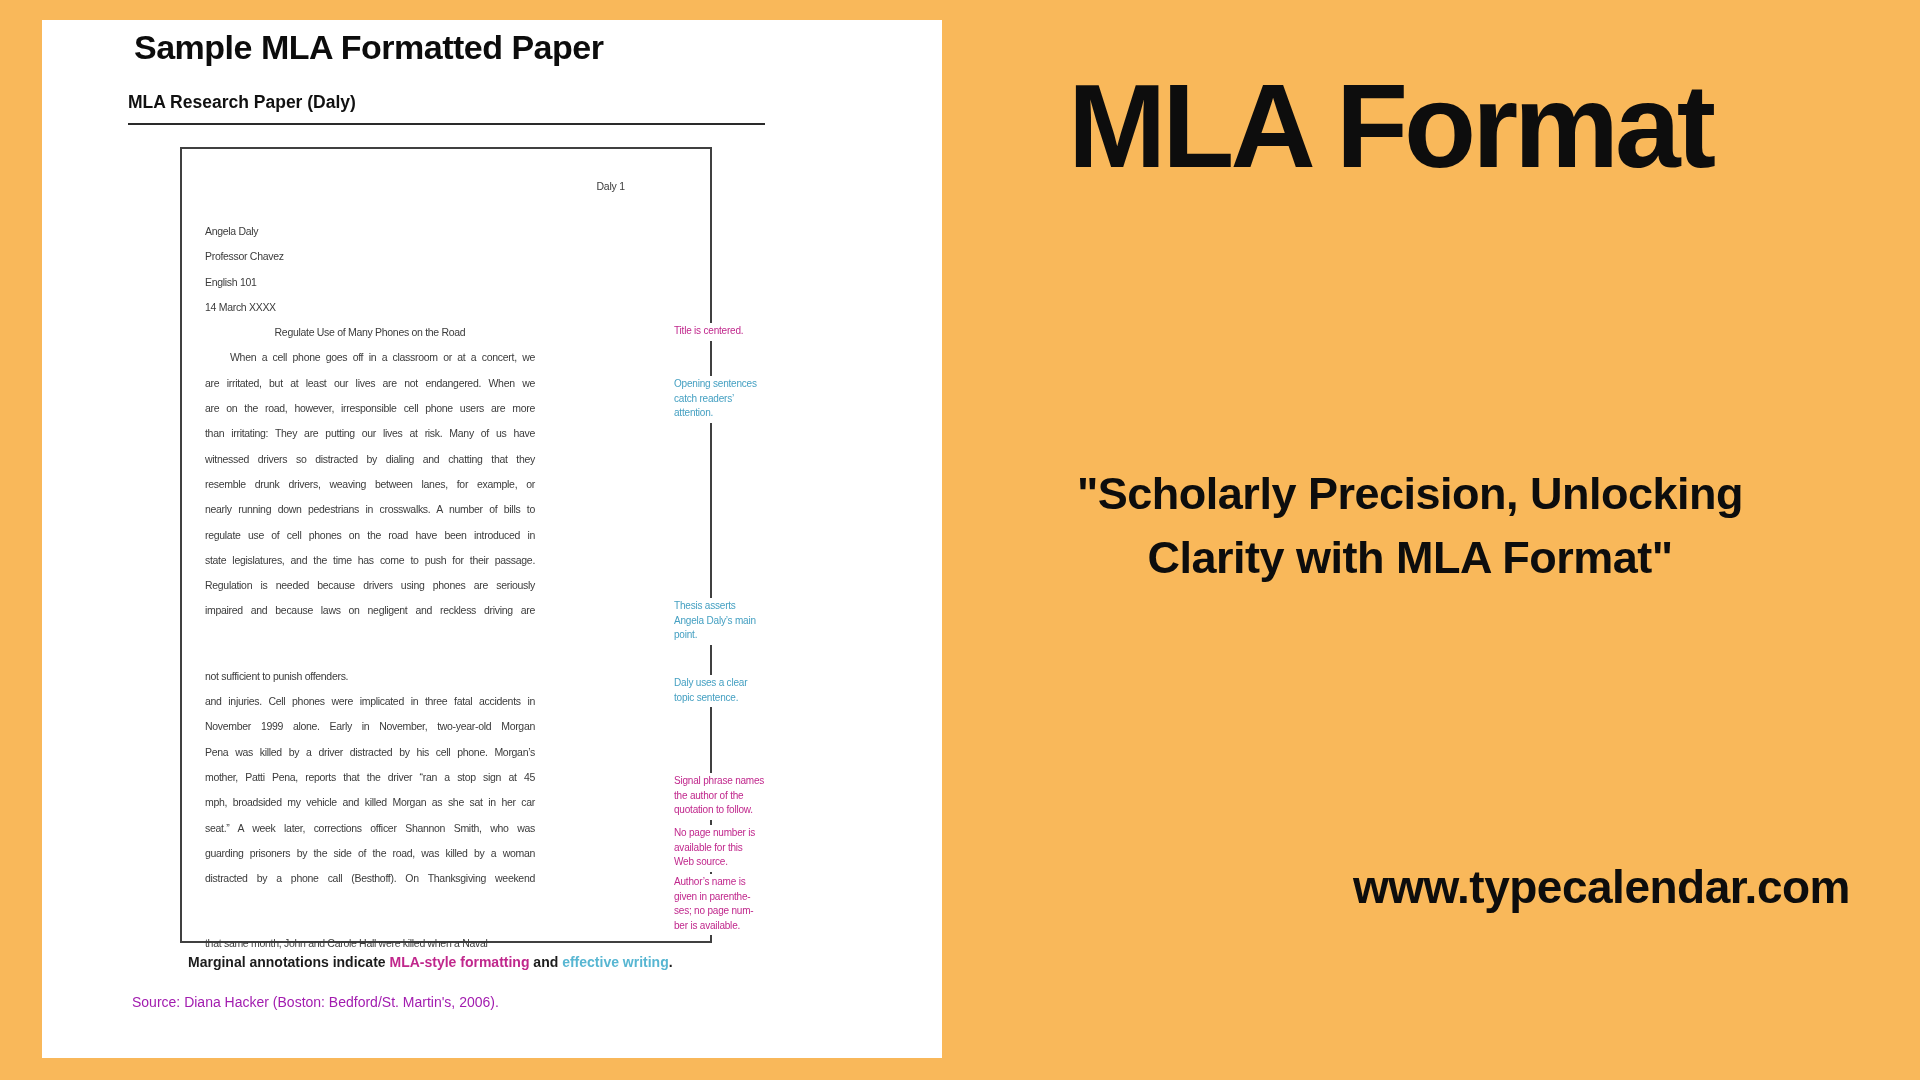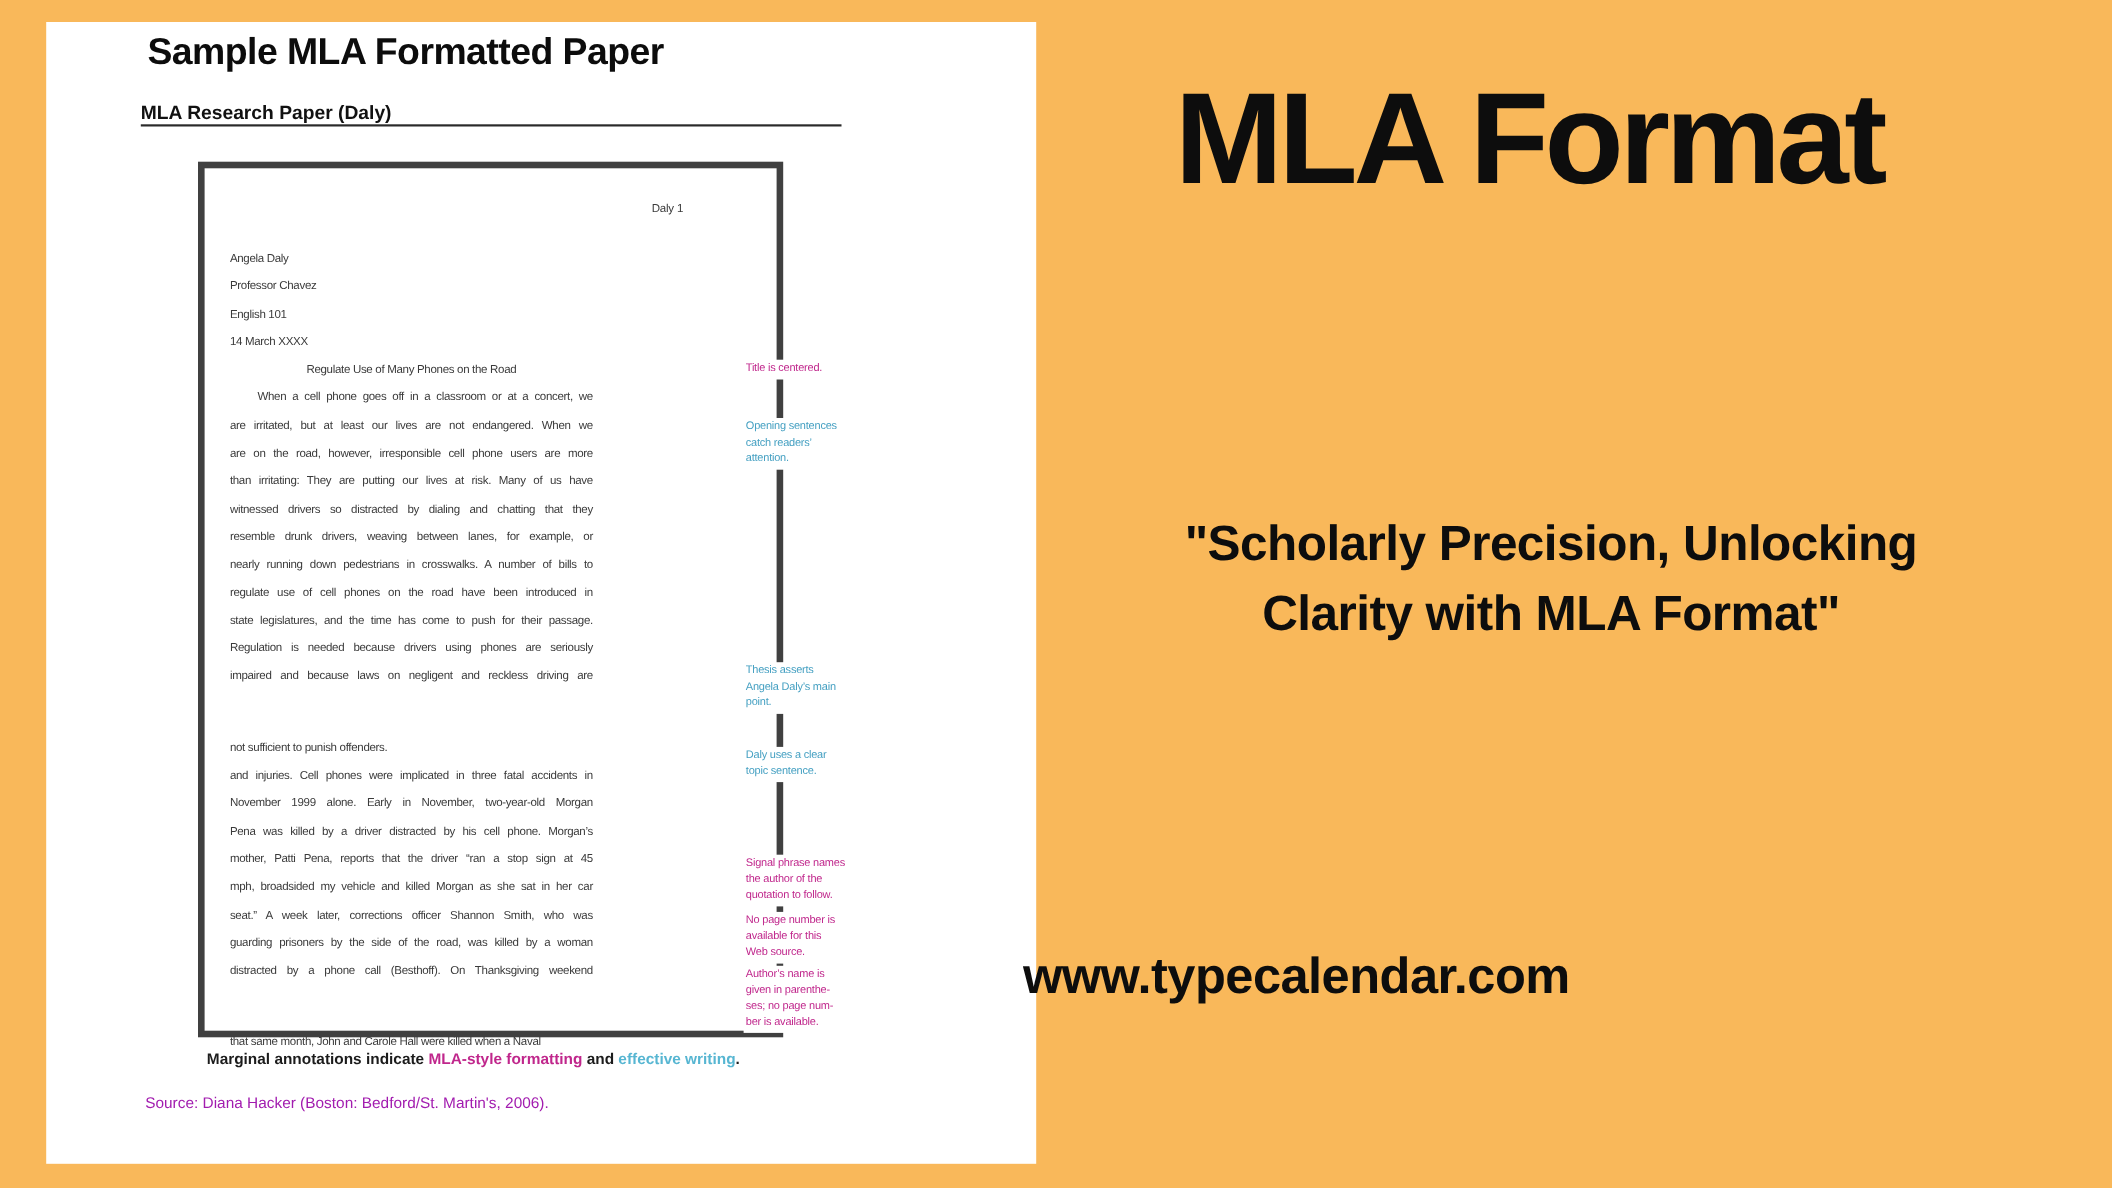--- a/index.html
+++ b/index.html
@@ -10,23 +10,23 @@
     --paper-ink:#3B3B3B;
   }
   *{margin:0;padding:0;box-sizing:border-box;}
   html,body{width:1920px;height:1080px;}
   body{font-family:"Liberation Sans",sans-serif;background:var(--orange);}
   .canvas{position:relative;width:1920px;height:1080px;background:var(--orange);overflow:hidden;}
 
   
   .panel{position:absolute;left:42px;top:20px;width:900px;height:1038px;background:#ffffff;}
   .panel-title{position:absolute;left:92px;top:8px;font-size:34px;font-weight:800;letter-spacing:-0.5px;color:#0c0c0c;white-space:nowrap;}
-  .section-heading{position:absolute;left:86px;top:72px;width:637px;font-size:17.5px;font-weight:800;color:#111;border-bottom:2.5px solid #2a2a2a;}
+  .section-heading{position:absolute;left:86px;top:72px;width:637px;font-size:17.5px;font-weight:800;color:#111;border-bottom:2.5px solid #2a2a2a;padding-bottom:10px;}
 
-  .paper{position:absolute;left:138px;top:127px;width:532px;height:796px;border:6px solid #404040;background:#fff;}
+  .paper{position:absolute;left:138px;top:127px;width:532px;height:796px;border:2px solid #404040;background:#fff;}
   .page-number{position:absolute;top:31px;right:85px;font-size:10.5px;letter-spacing:-0.2px;color:var(--paper-ink);}
 
   .doc-flow{position:absolute;left:23px;top:70px;width:330px;font-size:10.5px;letter-spacing:-0.3px;line-height:25.3px;color:var(--paper-ink);}
   .id-line{text-align:left;white-space:nowrap;}
   .doc-title-line{text-align:center;}
   .para{margin:0;}
   .body-line{text-align:justify;text-align-last:justify;white-space:nowrap;}
   .para .body-line.first{text-indent:25px;}
   .para .body-line.last{text-align-last:left;margin-top:40px;}
 
@@ -37,21 +37,21 @@
   .a5{top:624px;} .a6{top:676px;} .a7{top:725px;}
 
   .caption{position:absolute;left:146px;top:934px;font-size:14px;font-weight:700;color:#1c1c1c;white-space:nowrap;}
   .caption .seg-pink{color:var(--pink);}
   .caption .seg-blue{color:#57B6D2;}
   .source-line{position:absolute;left:90px;top:974px;font-size:14px;color:#a21caf;white-space:nowrap;}
 
   
   .big-title{position:absolute;left:930px;top:58px;width:920px;text-align:center;font-size:118px;font-weight:800;letter-spacing:-4px;color:var(--ink);white-space:nowrap;}
   .quote{position:absolute;left:950px;top:462px;width:920px;text-align:center;font-size:45px;font-weight:700;letter-spacing:-0.5px;line-height:1.42;color:var(--ink);}
-  .website{position:absolute;left:930px;top:860px;width:920px;text-align:left;font-size:46px;font-weight:700;letter-spacing:-0.5px;color:var(--ink);white-space:nowrap;}
+  .website{position:absolute;left:930px;top:860px;width:920px;text-align:right;font-size:46px;font-weight:700;letter-spacing:-0.5px;color:var(--ink);white-space:nowrap;}
 </style>
 </head>
 <body>
 
 <div class="canvas">
 
   <div class="panel">
     <div class="panel-title">Sample MLA Formatted Paper</div>
     <div class="section-heading">MLA Research Paper (Daly)</div>
 

